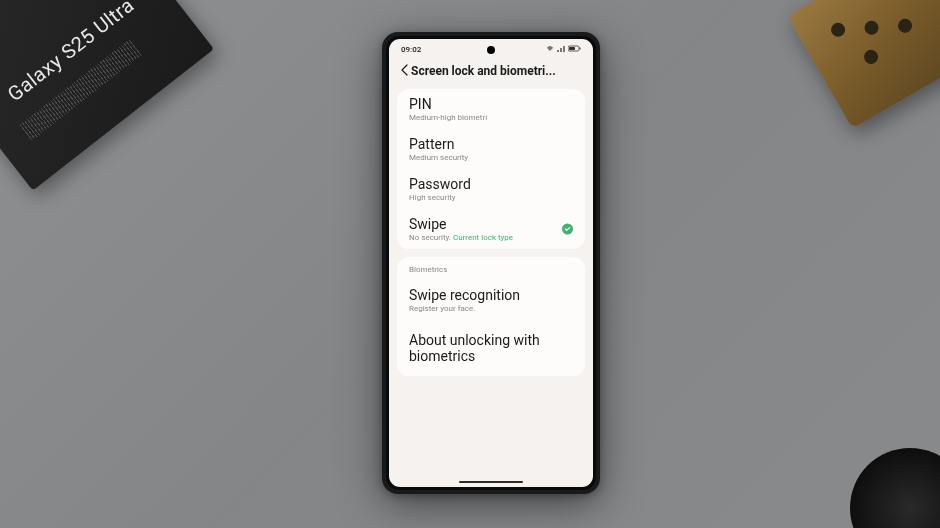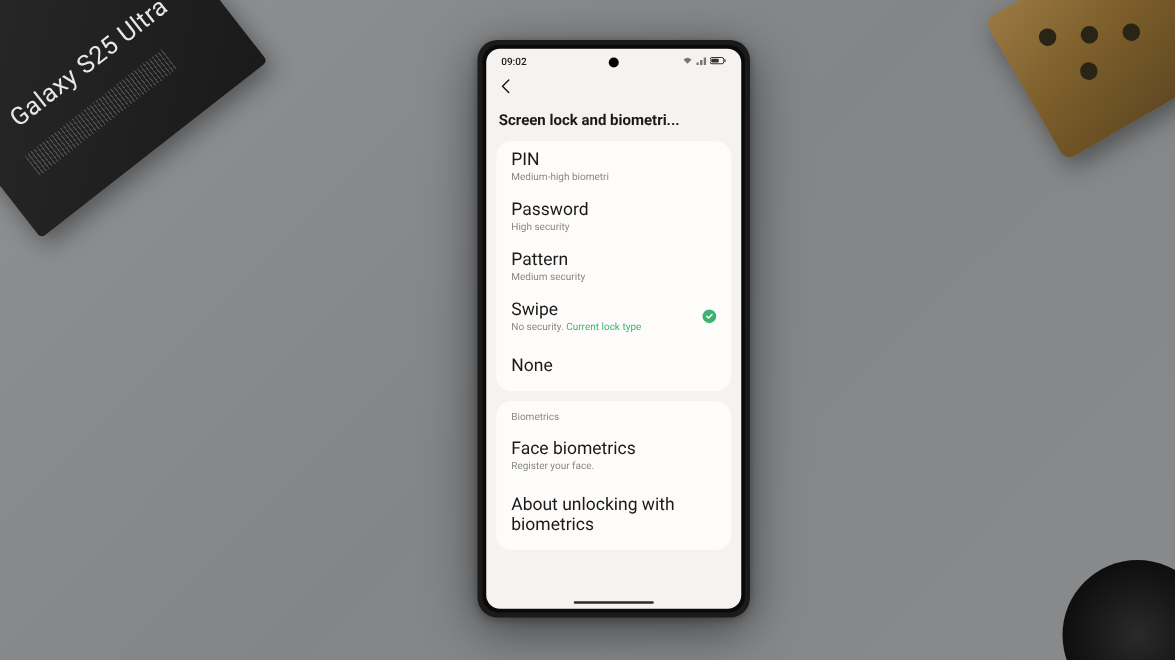--- a/index.html
+++ b/index.html
@@ -120,23 +120,22 @@
       font-size: 8px;
       color: #1a1a1a;
       font-weight: 500;
       height: 18px;
     }
     .status-icons { display: flex; gap: 3px; align-items: center; font-size: 7px; }
 
     
     .header {
       display: flex;
+      align-items: center;
       padding: 6px 10px 10px;
-      gap: 10px;
-      flex-direction: column;
     }
     .back-arrow {
       font-size: 14px;
       color: #1a1a1a;
       font-weight: 300;
       cursor: pointer;
     }
     .header-title {
       font-size: 12px;
       font-weight: 700;
@@ -252,48 +251,45 @@
         </span>
         <span class="header-title">Screen lock and biometri...</span>
       </div>
 
       <div class="section">
         <div class="list-item with-sub">
           <div class="item-title">PIN</div>
           <div class="item-sub">Medium-high biometri</div>
         </div>
         <div class="list-item with-sub">
+          <div class="item-title">Pattern</div>
+          <div class="item-sub">Medium security</div>
+        </div>
+        <div class="list-item with-sub">
           <div class="item-title">Password</div>
           <div class="item-sub">High security</div>
-        </div>
-        <div class="list-item with-sub">
-          <div class="item-title">Pattern</div>
-          <div class="item-sub">Medium security</div>
         </div>
         <div class="list-item with-sub">
           <div class="item-title">Swipe</div>
           <div class="item-sub">
             <span>No security.</span>
             <span class="item-sub-active">Current lock type</span>
           </div>
           <span class="check-badge">
             <svg width="7" height="7" viewBox="0 0 10 10">
                 <path d="M2 5 L4 7 L8 3" stroke="#fff" stroke-width="1.8" fill="none" stroke-linecap="round" stroke-linejoin="round"></path>
               </svg>
           </span>
         </div>
-        <div class="list-item single">
-          <div class="item-title">None</div>
-        </div>
       </div>
 
       <div class="section">
         <div class="section-header">Biometrics</div>
         <div class="list-item with-sub">
-          <div class="item-title">Face biometrics</div>
+          <div class="item-title">Swipe recognition</div>
           <div class="item-sub">Register your face.</div>
         </div>
         <div class="list-item single">
           <div class="item-title">About unlocking with biometrics</div>
         </div>
       </div>
 
       <div class="gesture-bar"></div>
     </div>
   </div>

